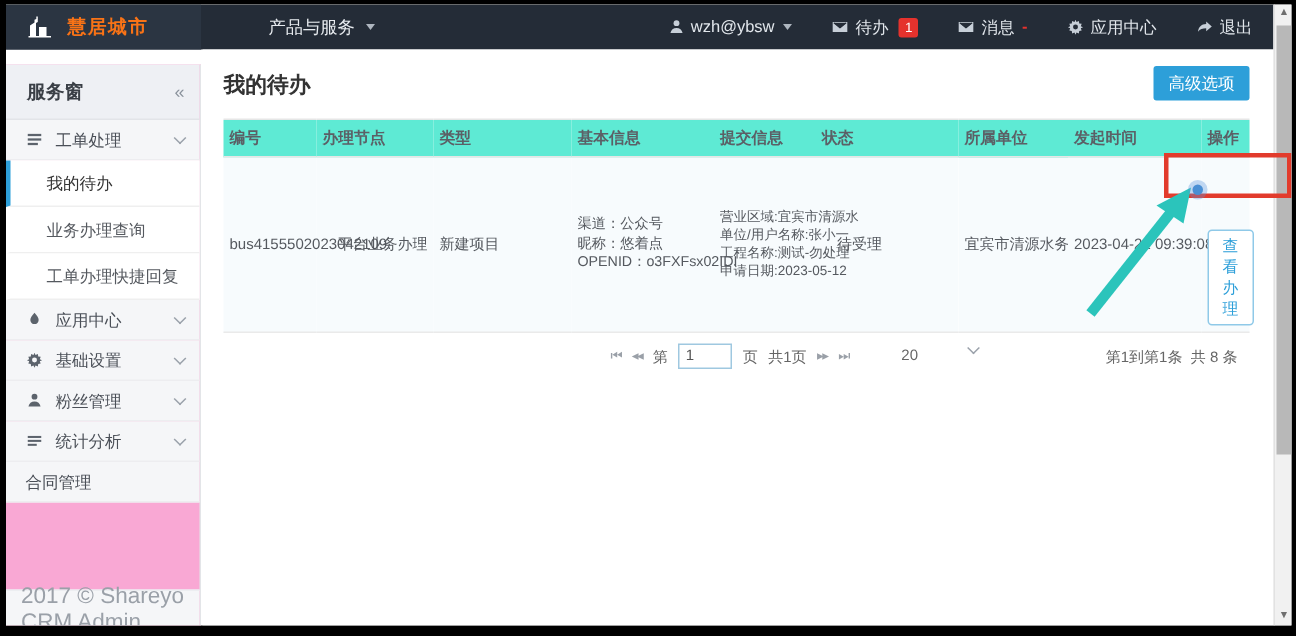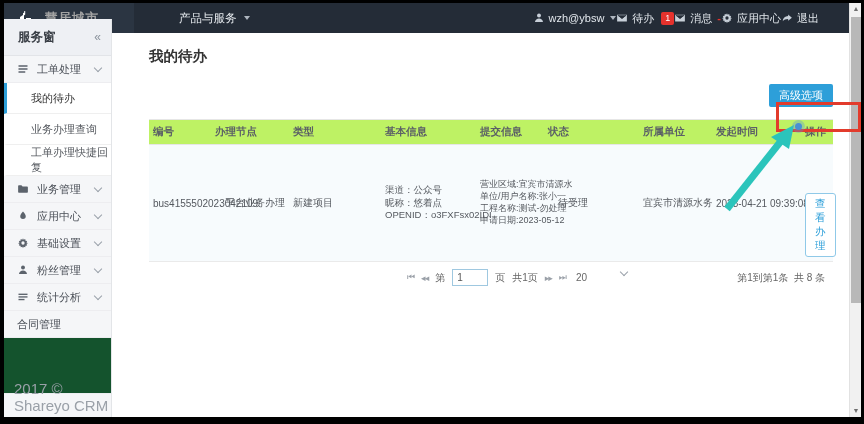--- a/index.html
+++ b/index.html
@@ -7,36 +7,36 @@
     font-family:"Liberation Sans","DejaVu Sans",sans-serif; }
   .frame { position:absolute; left:4px; top:3px; width:857px; height:414px;
     background:#fff; overflow:hidden; }
 
   
   .topbar { position:absolute; left:0; top:0; right:12px; height:30px;
     background:#242c37; display:flex; align-items:center; color:#dfe4e9; }
   .logo-zone { width:130px; height:100%; background:#2b3542; display:flex;
     align-items:center; padding-left:13px; gap:8px; flex-shrink:0; }
   .logo-zone svg { width:20px; height:18px; fill:#fff; }
-  .logo-text { color:#a3a3a3; font-size:12.5px; font-weight:bold; letter-spacing:1px; }
+  .logo-text { color:#f97316; font-size:12.5px; font-weight:bold; letter-spacing:1px; }
   .top-menu { margin-left:45px; font-size:11.5px; color:#e7ebef; display:flex;
     align-items:center; gap:5px; cursor:pointer; }
-  .top-right { margin-left:auto; display:flex; align-items:center; 
-    padding-right:30px; font-size:11px; }
+  .top-right { margin-left:auto; display:flex; align-items:center; gap:26px;
+    padding-right:14px; font-size:11px; }
   .top-item { display:flex; align-items:center; gap:4px; cursor:pointer; color:#e2e7ec; }
   .top-item svg { width:12px; height:12px; fill:#c7cfd8; }
   .badge { background:#e5322d; color:#fff; font-size:9px; min-width:13px; height:13px;
     line-height:13px; text-align:center; border-radius:2px; padding:0 2px; margin-left:3px; }
   .badge-dash { color:#e5322d; font-weight:bold; font-size:11px; margin-left:1px; }
   .caret { width:0; height:0; border-left:3.5px solid transparent;
     border-right:3.5px solid transparent; border-top:4px solid #aeb6bf; margin-left:2px; }
 
   
-  .sidebar { position:absolute; left:0; top:16px; bottom:0; width:108px;
-    background:#14532d; border-right:1px solid #e3e5e8; }
+  .sidebar { position:absolute; left:0; top:40px; bottom:0; width:130px;
+    background:#f9a8d4; border-right:1px solid #e3e5e8; }
   .sb-header { height:37px; background:#eef0f4; display:flex; align-items:center;
     padding:0 10px 0 14px; border-bottom:1px solid #e2e4e8; }
   .sb-title { font-size:12.5px; font-weight:bold; color:#3a3f46; flex:1; }
   .sb-collapse { color:#8a929c; font-size:12px; cursor:pointer; }
   .sb-group { height:27px; display:flex; align-items:center; gap:8px;
     padding:0 10px 0 13px; font-size:11px; color:#4a4f57; cursor:pointer;
     border-bottom:1px solid #ededf0; background:#f5f6f8; }
   .sb-group svg { width:12px; height:12px; fill:#5c636c; flex-shrink:0; }
   .sb-group .lbl { flex:1; }
   .chev { width:6px; height:6px; border-right:1.4px solid #9aa1aa;
@@ -50,41 +50,41 @@
     font-size:15px; color:#9aa0a8; display:flex; align-items:center;
     padding-left:10px; border-top:1px solid #eceef1; background:#f5f6f8; }
 
   
   .main { position:absolute; left:131px; top:30px; right:12px; bottom:0;
     background:#fff; padding:11px 16px 0 14px; }
   .main-header { display:flex; align-items:flex-start; justify-content:space-between; }
   .page-title { font-size:14.5px; font-weight:bold; color:#333; padding-top:3px; }
   .btn-advanced { background:#2d9fd9; color:#fff; border:none; font-size:11px;
     padding:4px 10px; border-radius:2px; cursor:pointer;
-    font-family:"Liberation Sans","DejaVu Sans",sans-serif;margin-top:40px; }
+    font-family:"Liberation Sans","DejaVu Sans",sans-serif; }
 
   table.grid { width:100%; border-collapse:collapse; margin-top:12px; table-layout:fixed; }
-  table.grid th { background:#bef264; border-top:1px solid #e6e6e6; border-bottom:1px solid #e6e6e6;
+  table.grid th { background:#5eead4; border-top:1px solid #e6e6e6; border-bottom:1px solid #e6e6e6;
     font-size:10.5px; font-weight:600; color:#5b6066; text-align:left; padding:5px 4px; }
   table.grid td { font-size:10px; color:#55595f; padding:4px 4px; vertical-align:middle;
     border-bottom:1px solid #eaeaea; background:#f7fbfd; }
   .cell-lines { font-size:9.5px; line-height:1.32; white-space:nowrap; overflow:visible; }
   .btn-view { background:#fff; border:1px solid #8fc9e8; color:#2d9fd9; font-size:10.5px;
     padding:3px 9px; border-radius:3px; cursor:pointer;
     font-family:"Liberation Sans","DejaVu Sans",sans-serif;margin-top:44px; }
 
   
   .pager-row { position:relative; margin-top:7px; height:20px; font-size:10px; color:#666; }
   .pager { position:absolute; left:258px; top:0; display:flex; align-items:center; gap:7px; }
   .pg-ico { color:#9aa0a8; font-size:9px; letter-spacing:-1px; cursor:pointer;
     font-family:"DejaVu Sans",sans-serif; }
   .pg-input { width:36px; height:17px; border:1px solid #9fc8e0; font-size:10px;
     text-align:left; padding-left:4px; color:#555;
     font-family:"Liberation Sans","DejaVu Sans",sans-serif; }
-  .pg-size { display:flex; align-items:flex-start; gap:34px; margin-left:3px; cursor:pointer; }
+  .pg-size { display:flex; align-items:flex-start; gap:34px; margin-left:28px; cursor:pointer; }
   .pager-total { position:absolute; right:8px; top:2px; font-size:10px; color:#666; }
 
   
   .scrollbar { position:absolute; top:0; right:0; bottom:0; width:12px;
     background:#f1f1f1; border-left:1px solid #e2e2e2; }
   .sb-arrow { position:absolute; left:0; width:12px; height:12px; color:#6f6f6f;
     font-size:7px; text-align:center; line-height:12px; cursor:pointer; }
   .sb-thumb { position:absolute; left:1px; top:14px; width:10px; height:286px;
     background:#b8b8b8; cursor:pointer; }
 
@@ -174,27 +174,20 @@
           <span>我的待办</span>
         </div>
       <div class="sb-sub-item">
           <span>业务办理查询</span>
         </div>
       <div class="sb-sub-item">
           <span>工单办理快捷回复</span>
         </div>
     </div>
 
-    <div class="sb-group">
-      <svg viewBox="0 0 16 16">
-          <path d="M1.5 4c0-.6.4-1 1-1h3.4L7.4 4.5h6.1c.6 0 1 .4 1 1V12c0 .6-.4 1-1 1h-11c-.6 0-1-.4-1-1z"></path>
-        </svg>
-      <span class="lbl">业务管理</span>
-      <span class="chev"></span>
-    </div>
     <div class="sb-group">
       <svg viewBox="0 0 16 16">
           <path d="M8 2c2.1 2.6 3.7 4.4 3.7 6.4a3.7 3.7 0 1 1-7.4 0C4.3 6.4 5.9 4.6 8 2z"></path>
         </svg>
       <span class="lbl">应用中心</span>
       <span class="chev"></span>
     </div>
     <div class="sb-group">
       <svg viewBox="0 0 16 16">
           <path d="M8 1.5l.9 2 2.1-.8.3 2.2 2.2.3-.8 2.1 2 .9-2 .9.8 2.1-2.2.3-.3 2.2-2.1-.8-.9 2-.9-2-2.1.8-.3-2.2-2.2-.3.8-2.1-2-.9 2-.9-.8-2.1 2.2-.3.3-2.2 2.1.8z"></path>

